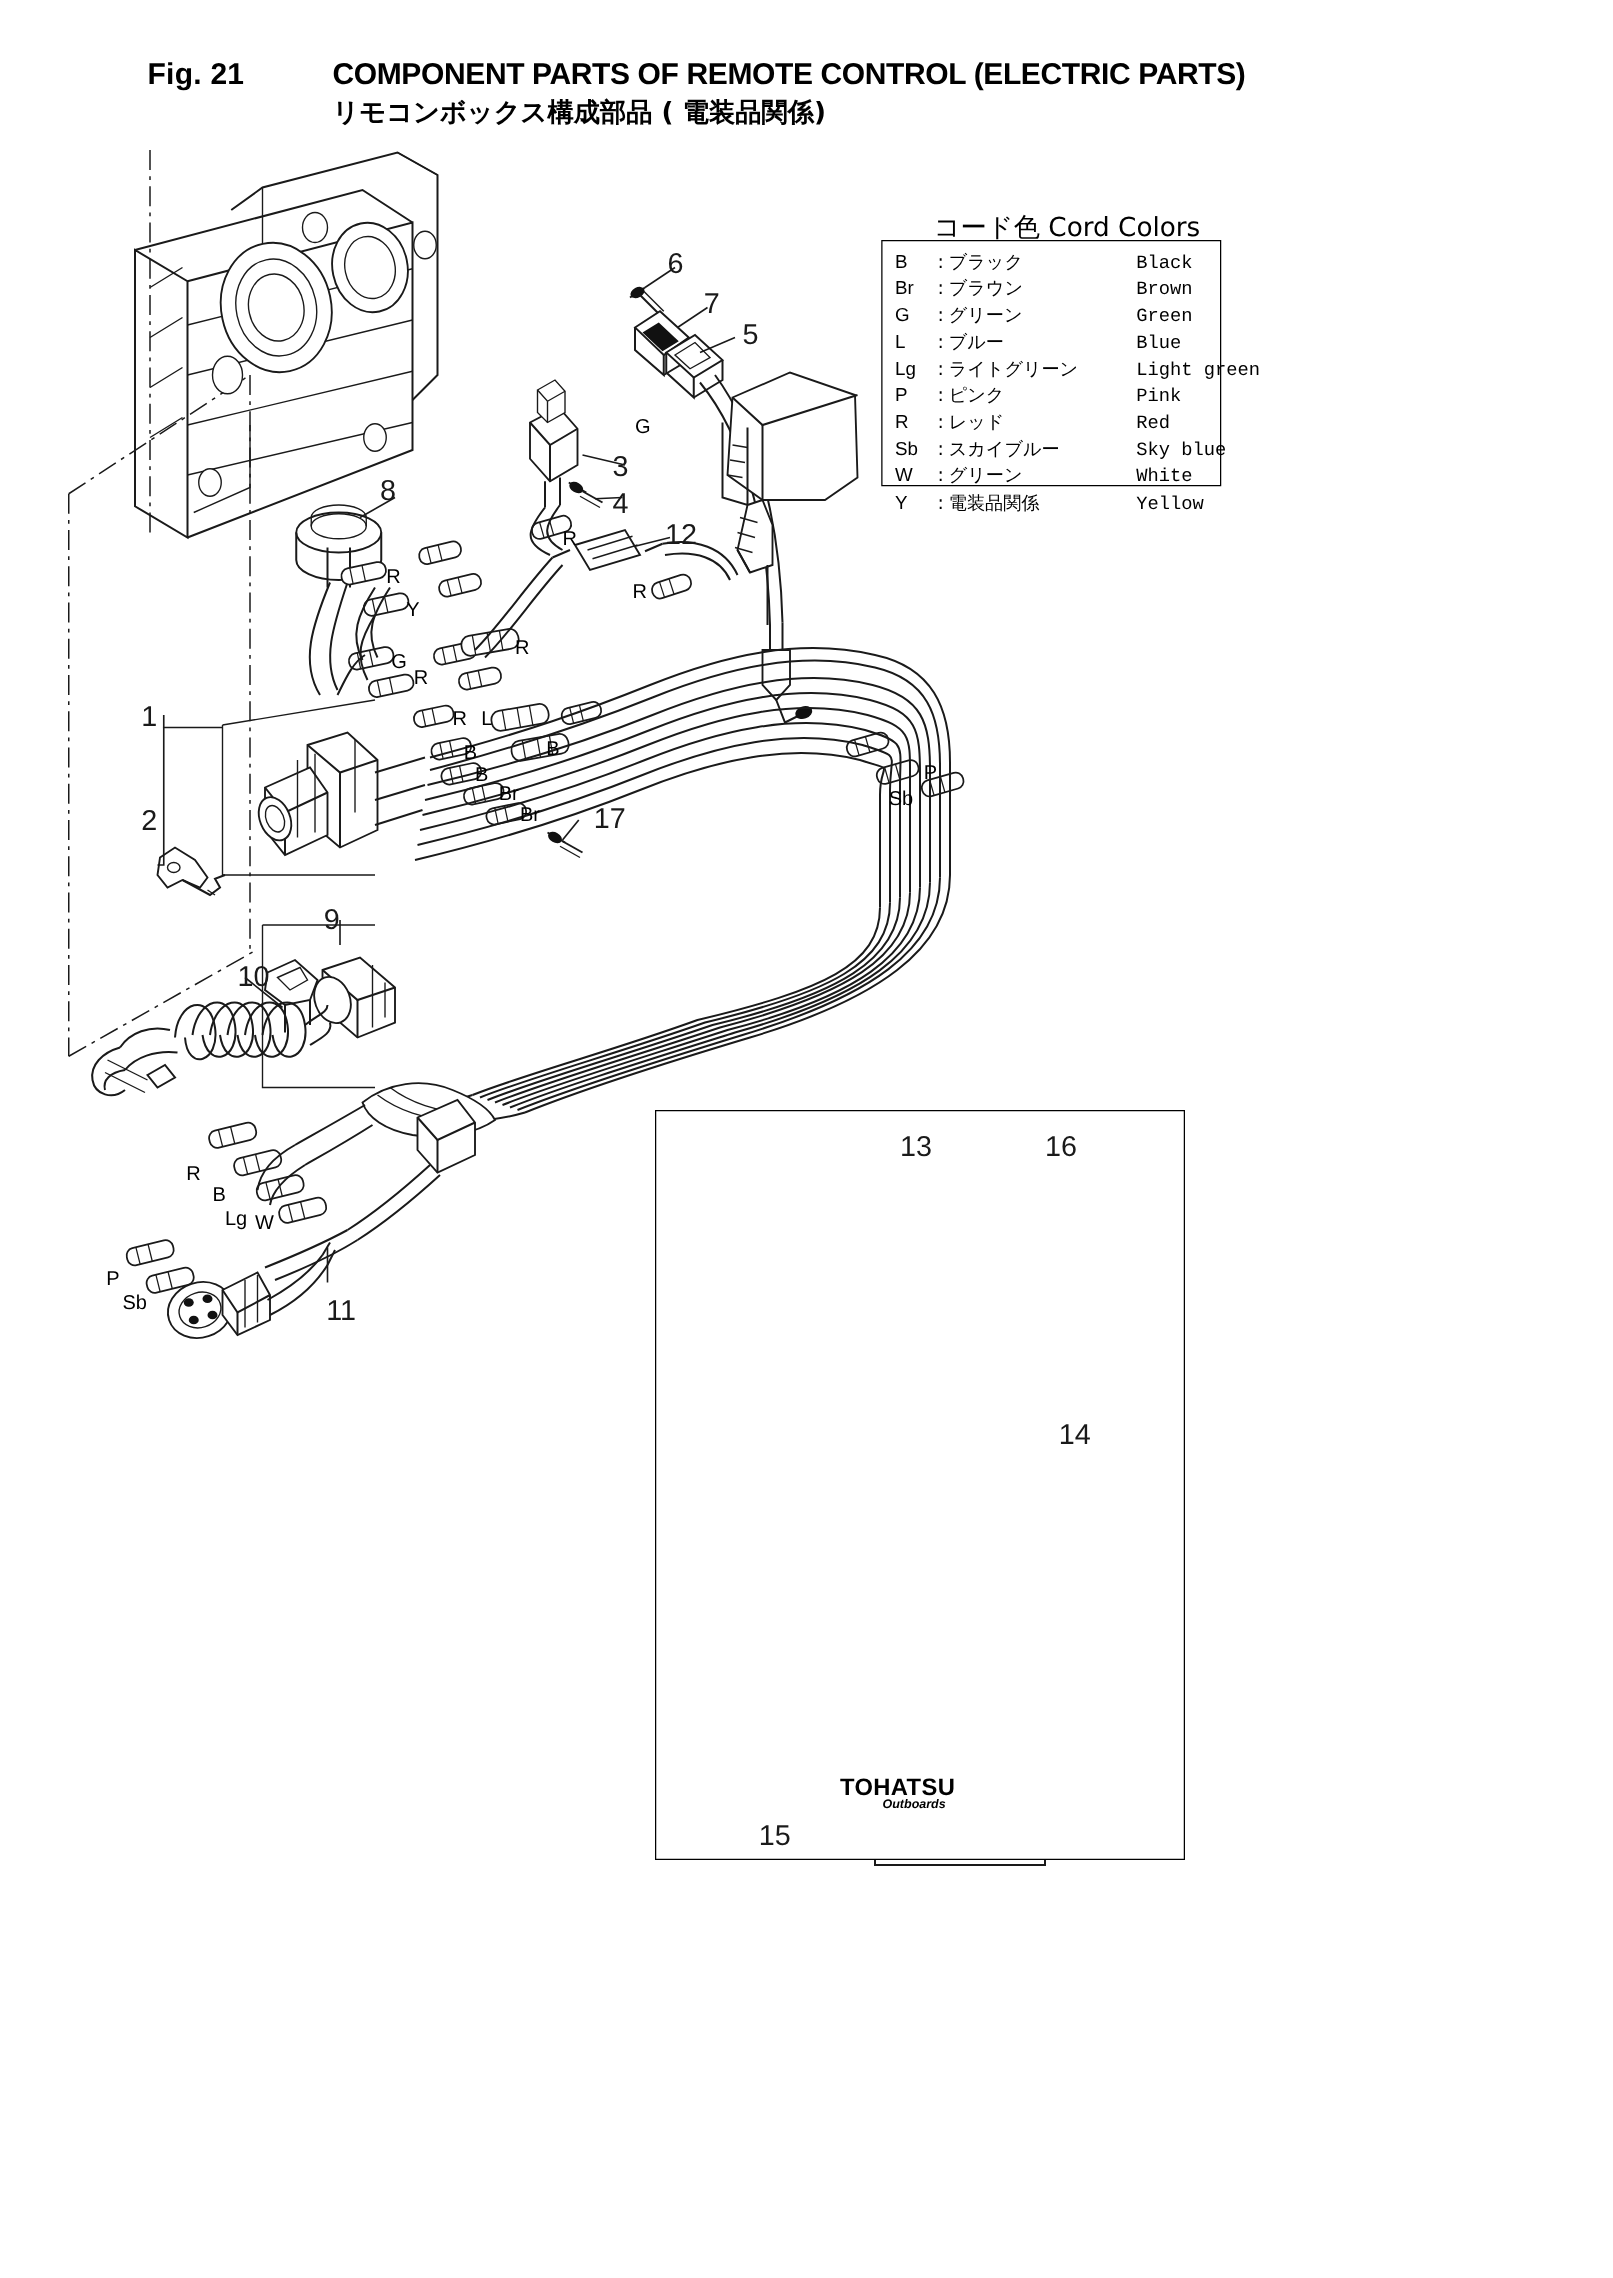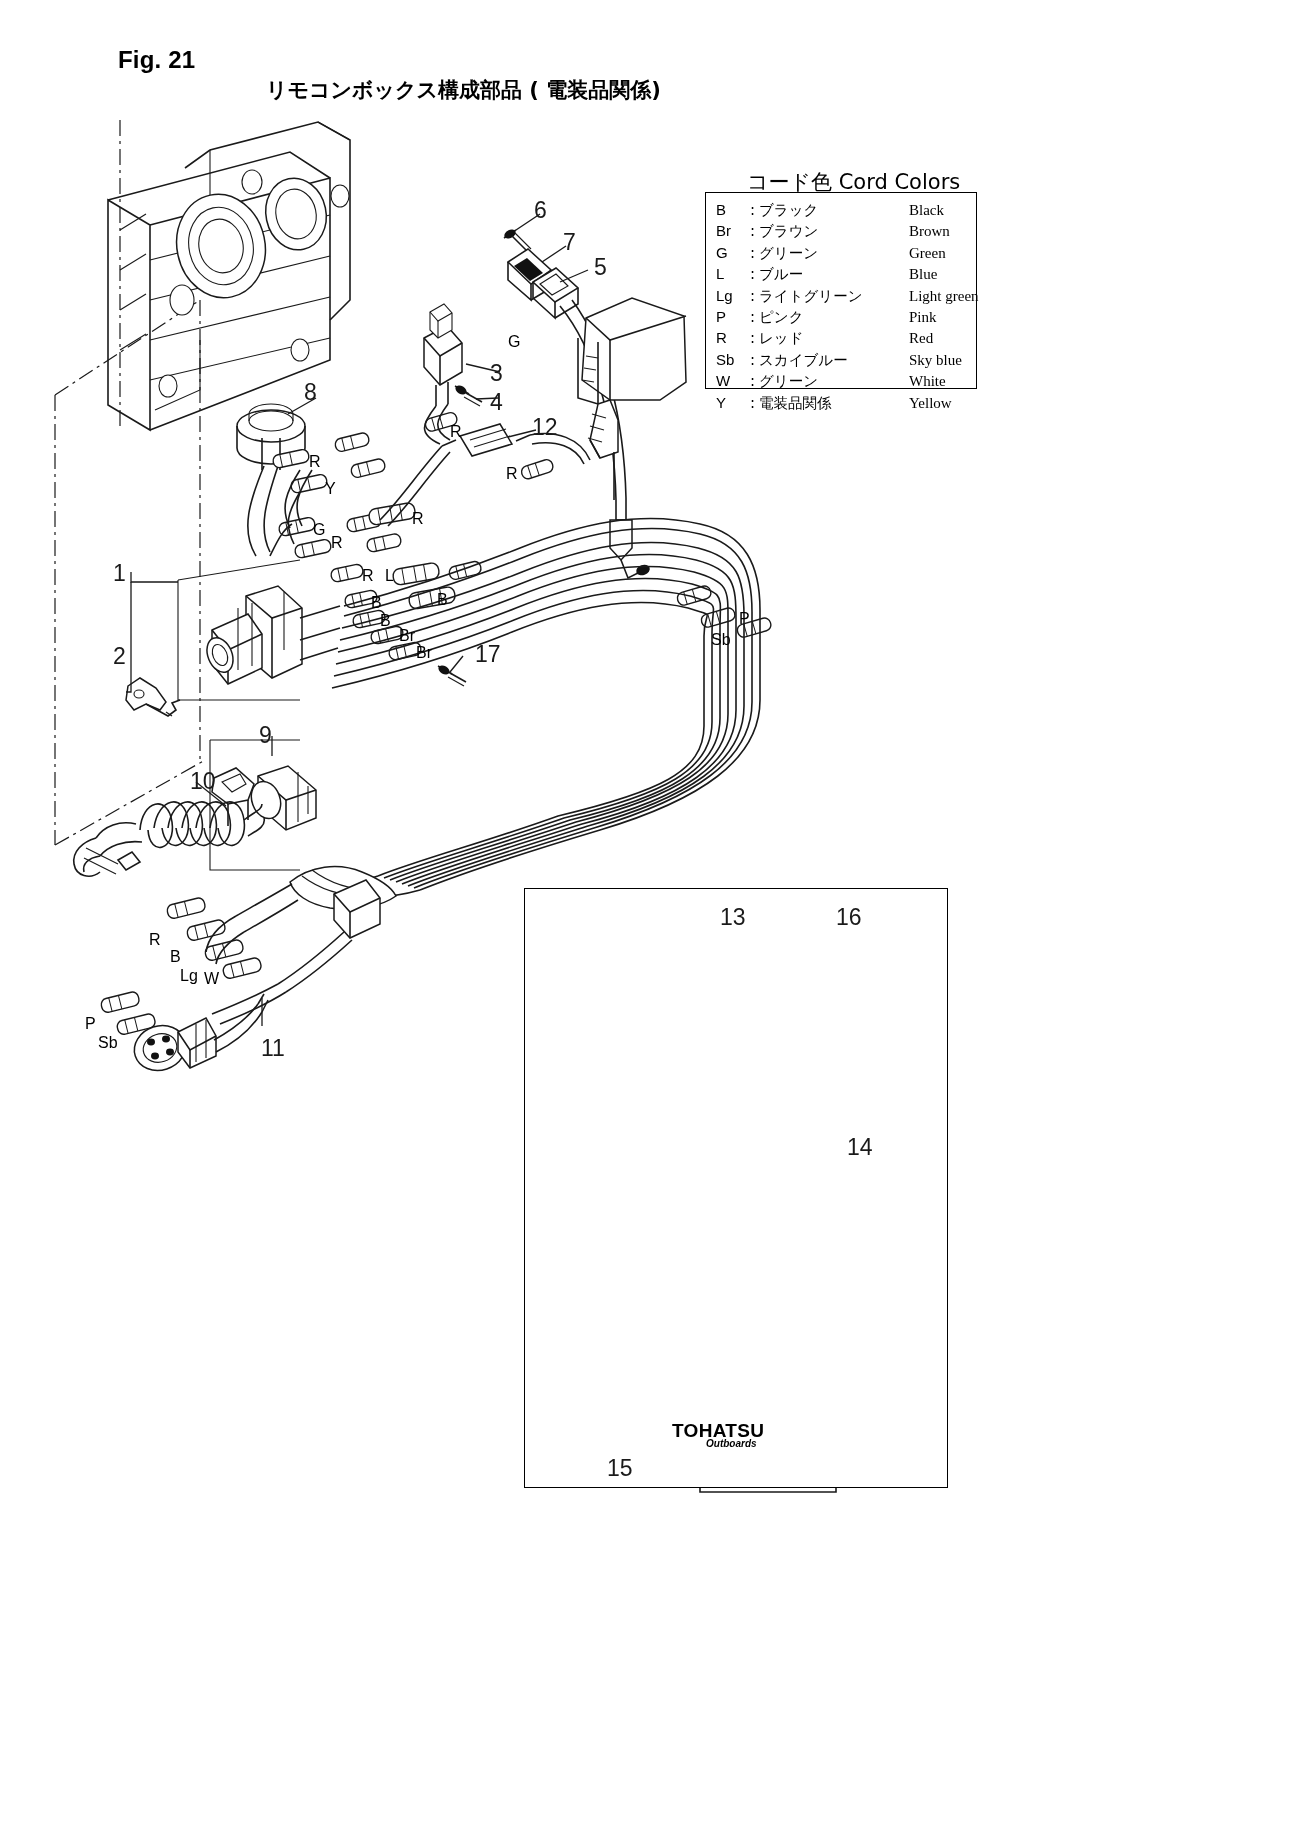--- a/index.html
+++ b/index.html
@@ -20,21 +20,21 @@
   
   .legend-title{position:absolute;left:703px;top:168px;font-size:21px;white-space:nowrap;
                 font-family:"DejaVu Sans",sans-serif;margin-left:44px;}
   .legend-box{position:absolute;left:705px;top:192px;width:272px;height:197px;
               border:1.6px solid #000;box-sizing:border-box;background:#fff;}
   .legend-rows{position:absolute;left:716px;top:199px;width:262px;}
   .lrow{display:flex;align-items:baseline;height:21.4px;font-size:15px;line-height:21.4px;}
   .lcode{width:30px;flex:none;font-family:"Liberation Sans",sans-serif;}
   .lcolon{width:13px;flex:none;text-align:center;font-family:"DejaVu Sans",sans-serif;}
   .ljp{width:150px;flex:none;font-family:"DejaVu Sans",sans-serif;font-size:14.5px;}
-  .len{flex:none;font-family:Liberation Serif, serif;}
+  .len{flex:none;font-family:Liberation Mono, monospace;}
 
   
   .cn{position:absolute;font-size:23px;font-weight:400;font-family:"Liberation Sans",sans-serif;
       line-height:1;color:#1a1a1a;}
   
   .wl{position:absolute;font-size:16px;font-family:"Liberation Sans",sans-serif;color:#000;line-height:1;}
 
   
   .inset{position:absolute;left:524px;top:888px;width:424px;height:600px;
          border:1.6px solid #000;box-sizing:border-box;background:#fff;}
@@ -50,20 +50,21 @@
   .dash{fill:none;stroke:#1a1a1a;stroke-width:1.2;stroke-dasharray:16 5 3 5;}
   .dash2{fill:none;stroke:#1a1a1a;stroke-width:1.2;stroke-dasharray:6 5;}
   .lead{fill:none;stroke:#1a1a1a;stroke-width:1.3;}
 </style>
 </head>
 <body>
 
 <div id="page">
 
   <div class="fig-no">Fig. 21</div>
+  <div class="title-en">COMPONENT PARTS OF REMOTE CONTROL (ELECTRIC PARTS)</div>
   <div class="title-jp">リモコンボックス構成部品 ( 電装品関係)</div>
 
   <div class="legend-title">コード色 Cord Colors</div>
   <div class="legend-box"></div>
   <div class="legend-rows">
       <div class="lrow">
         <span class="lcode">B</span>
         <span class="lcolon">:</span>
         <span class="ljp">ブラック</span>
         <span class="len">Black</span>

